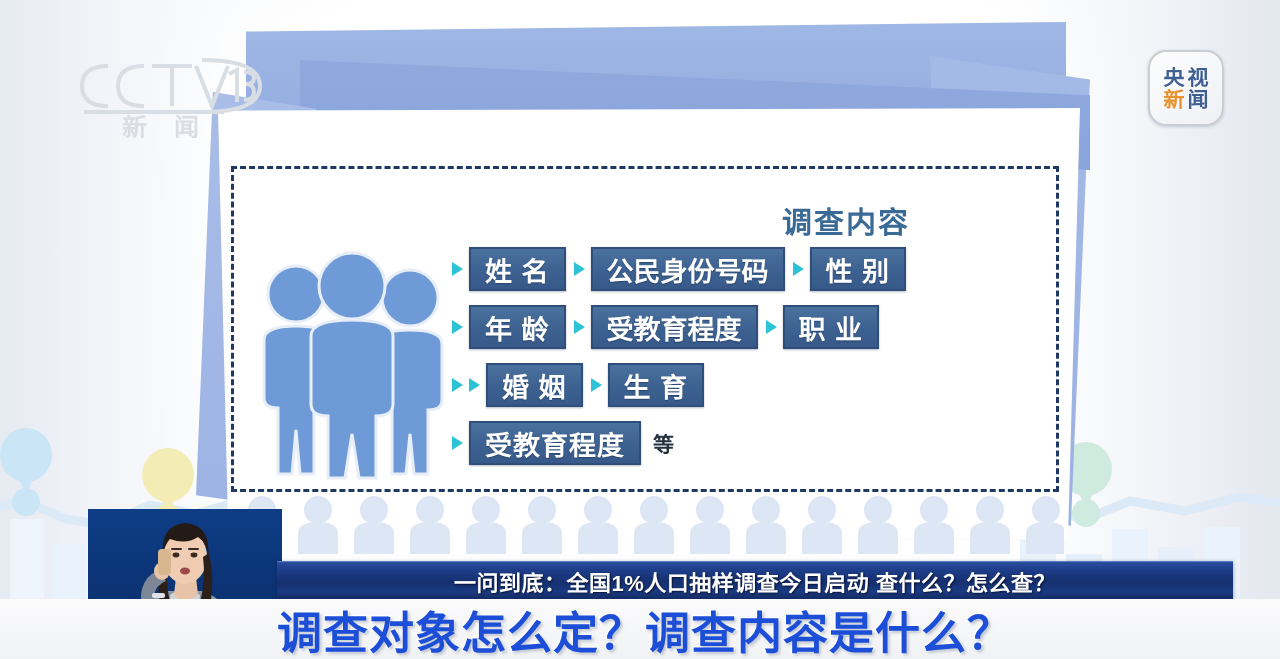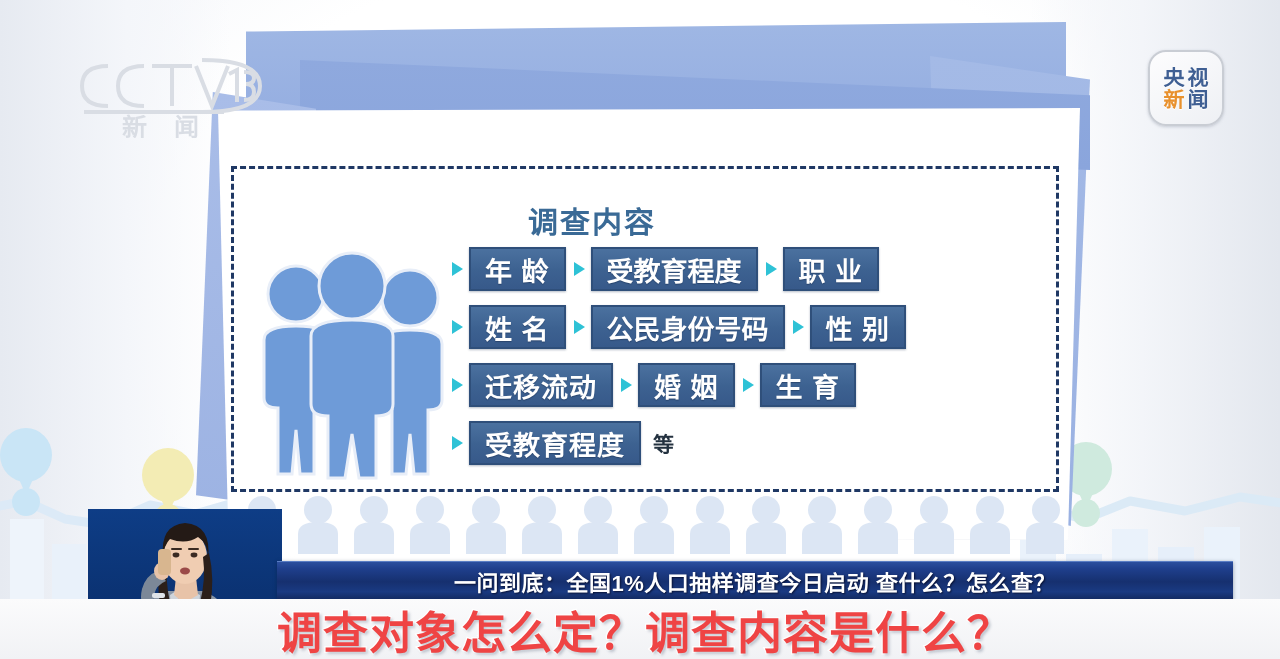--- a/index.html
+++ b/index.html
@@ -91,23 +91,23 @@
     position: absolute;
     left: 231px; top: 166px;
     width: 828px; height: 326px;
     border: 3px dashed #1f3864;
     box-sizing: border-box;
   }
 
   
   .content-title {
     position: absolute;
-    left: 528px; top: 198px;
+    left: 540px; top: 198px;
     width: 370px;
-    text-align: left;
+    text-align: right;
     font-size: 30px;
     font-weight: bold;
     color: #3a6a96;
     letter-spacing: 2px;
     text-shadow: 0 1px 0 rgba(255,255,255,0.8);
   }
 
   
   .people-icon {
     position: absolute;
@@ -247,21 +247,21 @@
     background: linear-gradient(180deg, #fbfbfc 0%, #f1f2f5 100%);
   }
   .headline {
     position: absolute;
     left: 277px; top: 600px;
     width: 900px; height: 58px;
     display: flex;
     align-items: center;
     font-size: 45px;
     font-weight: bold;
-    color: #ef4444;
+    color: #1d4ed8;
     letter-spacing: 1px;
     white-space: nowrap;
     -webkit-text-stroke: 2.5px #ffffff;
     paint-order: stroke fill;
     text-shadow: 2px 2px 3px rgba(120,130,150,0.45);
   }
 </style>
 </head>
 <body>
 
@@ -392,39 +392,38 @@
 
       <circle cx="104" cy="38" r="33"></circle>
       <path d="M 63 88 Q 63 72 104 72 Q 145 72 145 88 L 145 156 Q 145 168 128 168 L 128 230 L 111 230 L 104 186 L 97 230 L 80 230 L 80 168 Q 63 168 63 156 Z"></path>
     </g>
   </svg>
 
   <div class="rows">
 
     <div class="tag-row">
       <span class="arrow"></span>
+      <span class="tag">姓 名</span>
+      <span class="arrow"></span>
+      <span class="tag wide">公民身份号码</span>
+      <span class="arrow"></span>
+      <span class="tag">性 别</span>
+    </div>
+
+    <div class="tag-row">
+      <span class="arrow"></span>
       <span class="tag">年 龄</span>
       <span class="arrow"></span>
       <span class="tag wide">受教育程度</span>
       <span class="arrow"></span>
       <span class="tag">职 业</span>
     </div>
 
     <div class="tag-row">
       <span class="arrow"></span>
-      <span class="tag">姓 名</span>
-      <span class="arrow"></span>
-      <span class="tag wide">公民身份号码</span>
-      <span class="arrow"></span>
-      <span class="tag">性 别</span>
-    </div>
-
-    <div class="tag-row">
-      <span class="arrow"></span>
-      <span class="tag">迁移流动</span>
       <span class="arrow"></span>
       <span class="tag">婚 姻</span>
       <span class="arrow"></span>
       <span class="tag">生 育</span>
     </div>
 
     <div class="tag-row">
       <span class="arrow"></span>
       <span class="tag">受教育程度</span>
       <span class="suffix-text">等</span>

